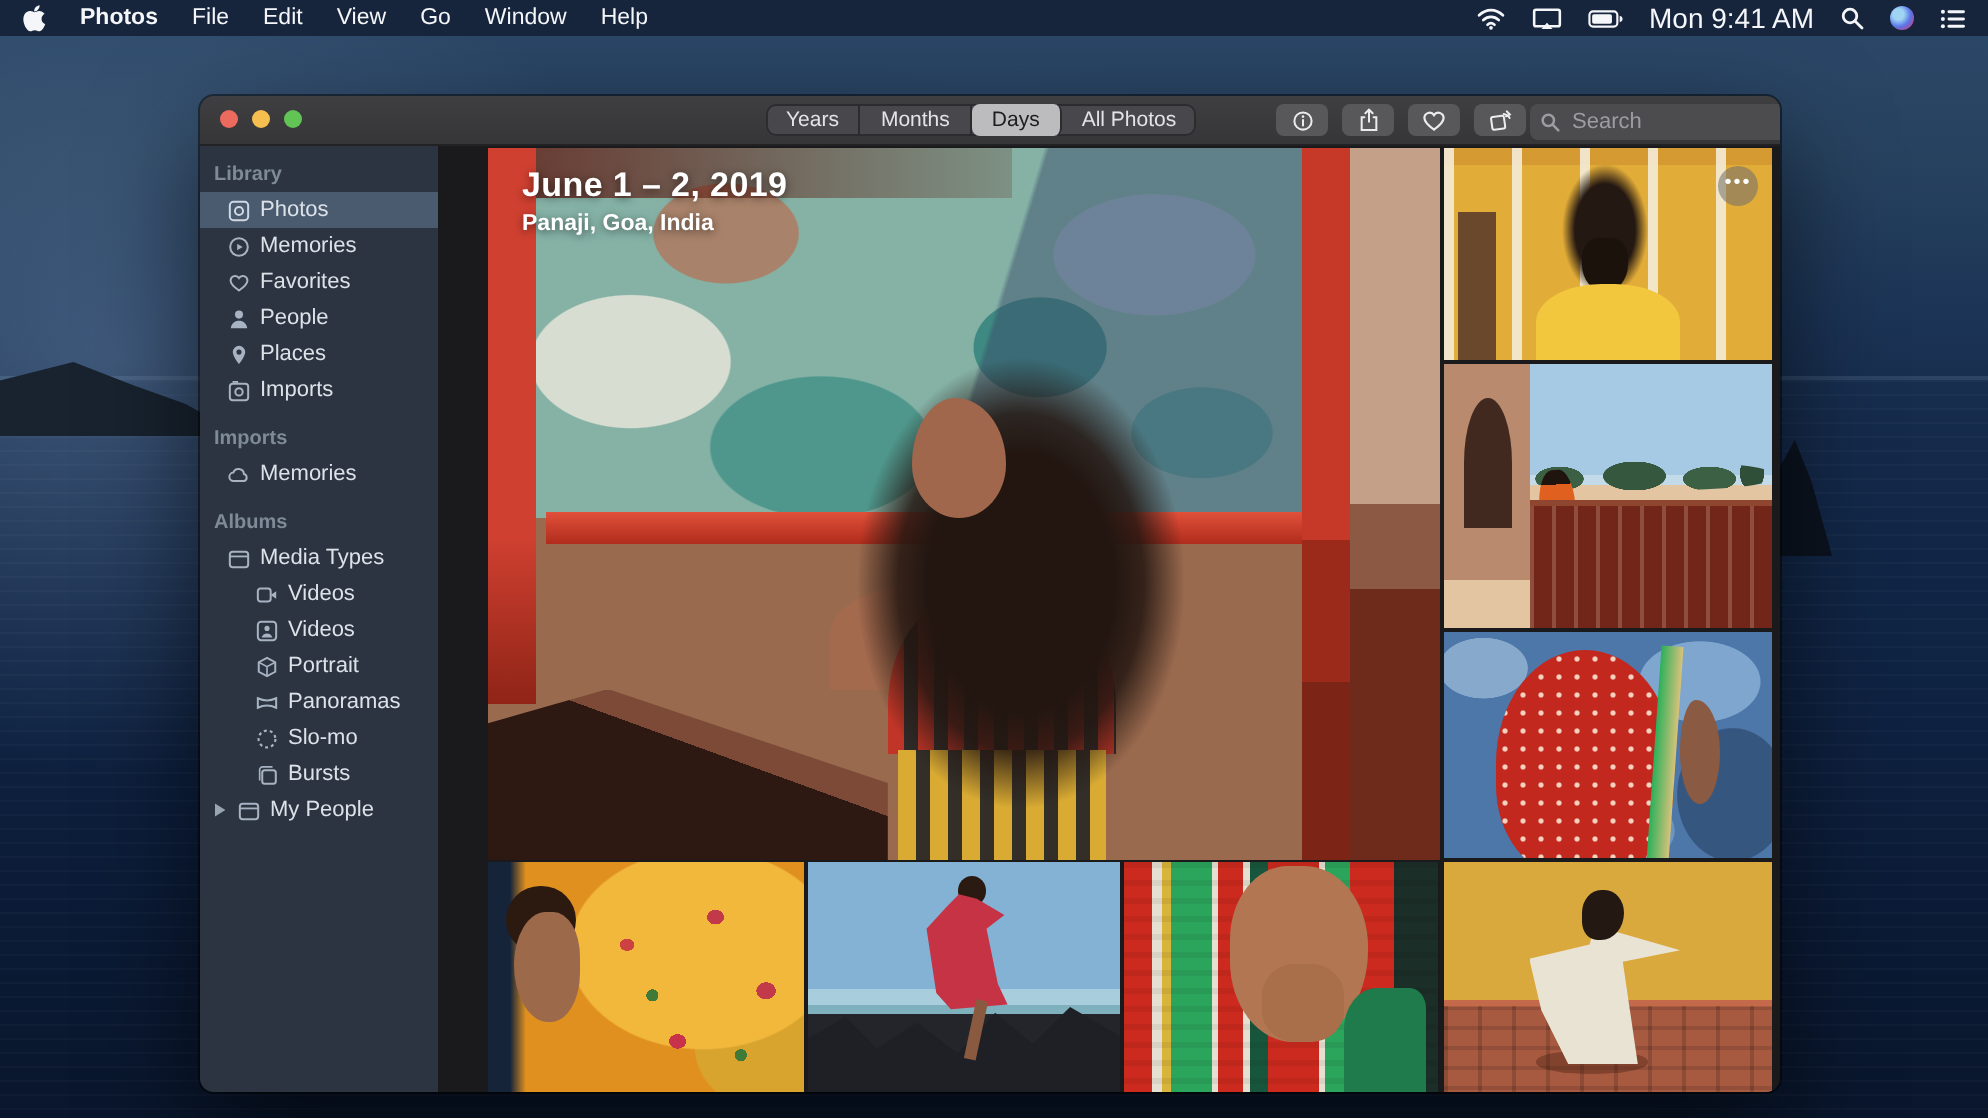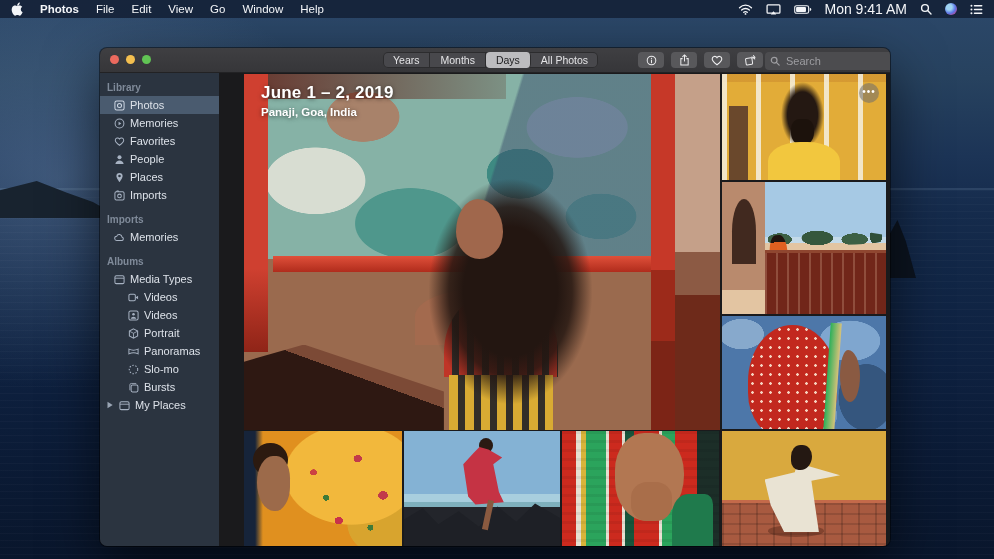--- a/index.html
+++ b/index.html
@@ -403,21 +403,21 @@
         <span>Bursts</span>
       </div>
       <div class="side-item myalbums">
         <svg class="disc" viewBox="0 0 8 8" fill="currentColor">
             <path d="M1.5.8 6.7 4 1.5 7.2z"></path>
           </svg>
         <svg class="icn" viewBox="0 0 12 12" fill="none" stroke="currentColor" stroke-width="1.1">
             <rect x="1" y="2" width="10" height="8.5" rx="1.6"></rect>
             <path d="M1 4.6h10" stroke-width="1"></path>
           </svg>
-        <span>My Places</span>
+        <span>My People</span>
       </div>
     </div>
 
     <div class="content">
 
       <div class="ph p-main" aria-label="Woman with curly hair and striped top against weathered teal wall with red beams">
         <div class="pm-topbeam"></div>
         <div class="pm-shadow"></div>
         <div class="pm-beam"></div>
         <div class="pm-post-l"></div>

